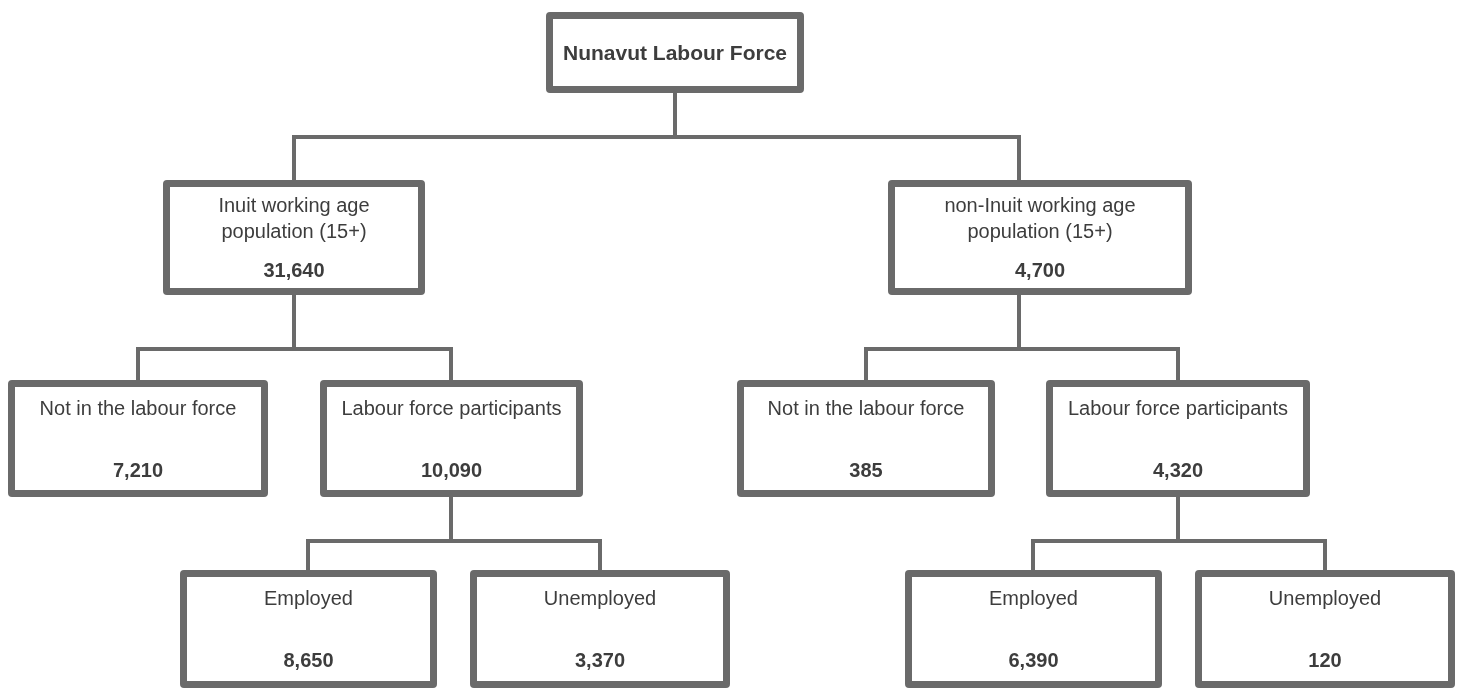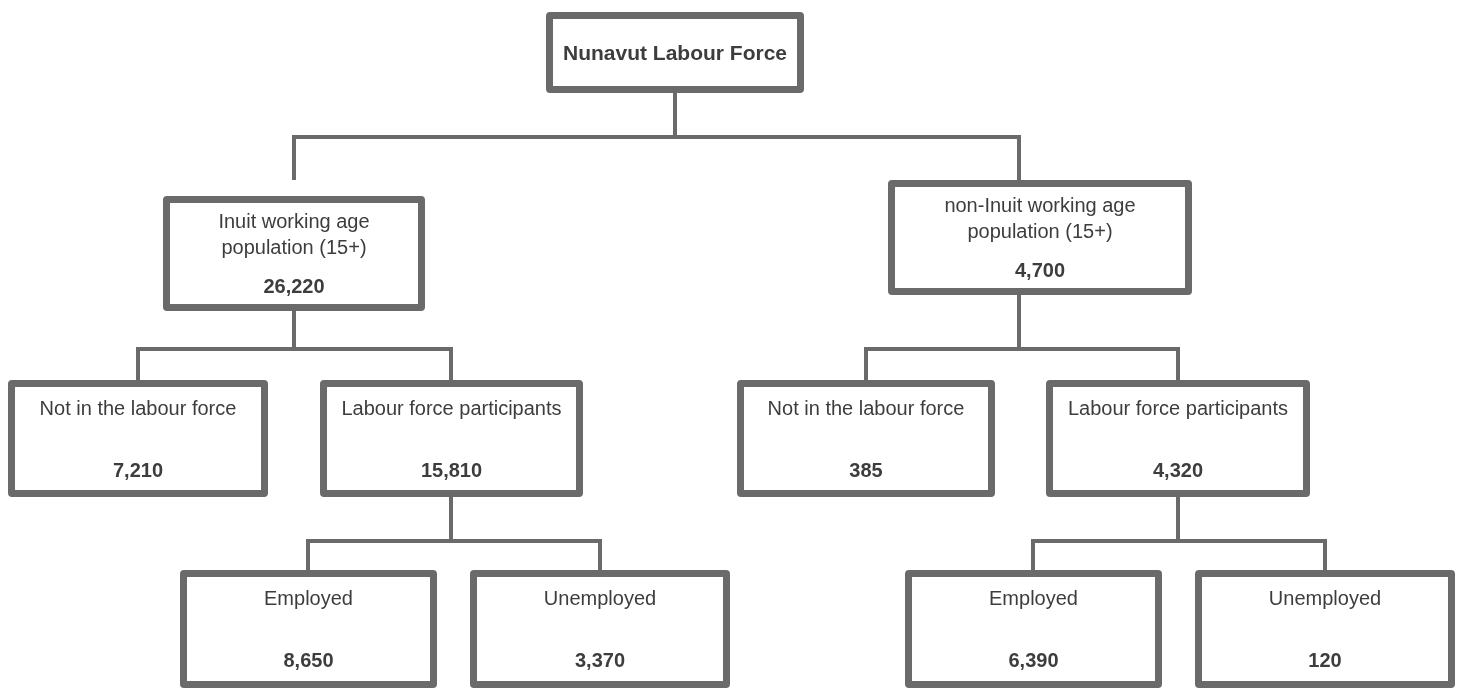--- a/index.html
+++ b/index.html
@@ -62,21 +62,21 @@
   .gap-sm .node-value { margin-top: 13px; }
   .gap-lg .node-value { margin-top: 36px; }
 
   .node.root .node-label {
     font-weight: 700;
     font-size: 21px;
   }
 
   
   .n-root        { left: 546px;  top: 12px;  width: 258px; height: 81px;  }
-  .n-inuit       { left: 163px;  top: 180px; width: 262px; height: 115px; margin-top: 16px; }
+  .n-inuit       { left: 163px;  top: 180px; width: 262px; height: 115px; }
   .n-noninuit    { left: 888px;  top: 180px; width: 304px; height: 115px; }
   .n-inuit-nilf  { left: 8px;    top: 380px; width: 260px; height: 117px; }
   .n-inuit-lf    { left: 320px;  top: 380px; width: 263px; height: 117px; }
   .n-non-nilf    { left: 737px;  top: 380px; width: 258px; height: 117px; }
   .n-non-lf      { left: 1046px; top: 380px; width: 264px; height: 117px; }
   .n-inuit-emp   { left: 180px;  top: 570px; width: 257px; height: 118px; }
   .n-inuit-unemp { left: 470px;  top: 570px; width: 260px; height: 118px; }
   .n-non-emp     { left: 905px;  top: 570px; width: 257px; height: 118px; }
   .n-non-unemp   { left: 1195px; top: 570px; width: 260px; height: 118px; }
 </style>
@@ -97,36 +97,36 @@
     <path class="connector" d="M1178,497 L1178,541"></path>
     <path class="connector" d="M1033,570 L1033,541 L1325,541 L1325,570"></path>
   </svg>
 
   <div class="node root n-root">
     <div class="node-label">Nunavut Labour Force</div>
   </div>
 
   <div class="node gap-sm n-inuit">
     <div class="node-label wrap">Inuit working age population (15+)</div>
-    <div class="node-value">26,220</div>
+    <div class="node-value">31,640</div>
   </div>
 
   <div class="node gap-sm n-noninuit">
     <div class="node-label wrap">non-Inuit working age population (15+)</div>
     <div class="node-value">4,700</div>
   </div>
 
   <div class="node gap-lg n-inuit-nilf">
     <div class="node-label">Not in the labour force</div>
     <div class="node-value">7,210</div>
   </div>
 
   <div class="node gap-lg n-inuit-lf">
     <div class="node-label">Labour force participants</div>
-    <div class="node-value">15,810</div>
+    <div class="node-value">10,090</div>
   </div>
 
   <div class="node gap-lg n-non-nilf">
     <div class="node-label">Not in the labour force</div>
     <div class="node-value">385</div>
   </div>
 
   <div class="node gap-lg n-non-lf">
     <div class="node-label">Labour force participants</div>
     <div class="node-value">4,320</div>

